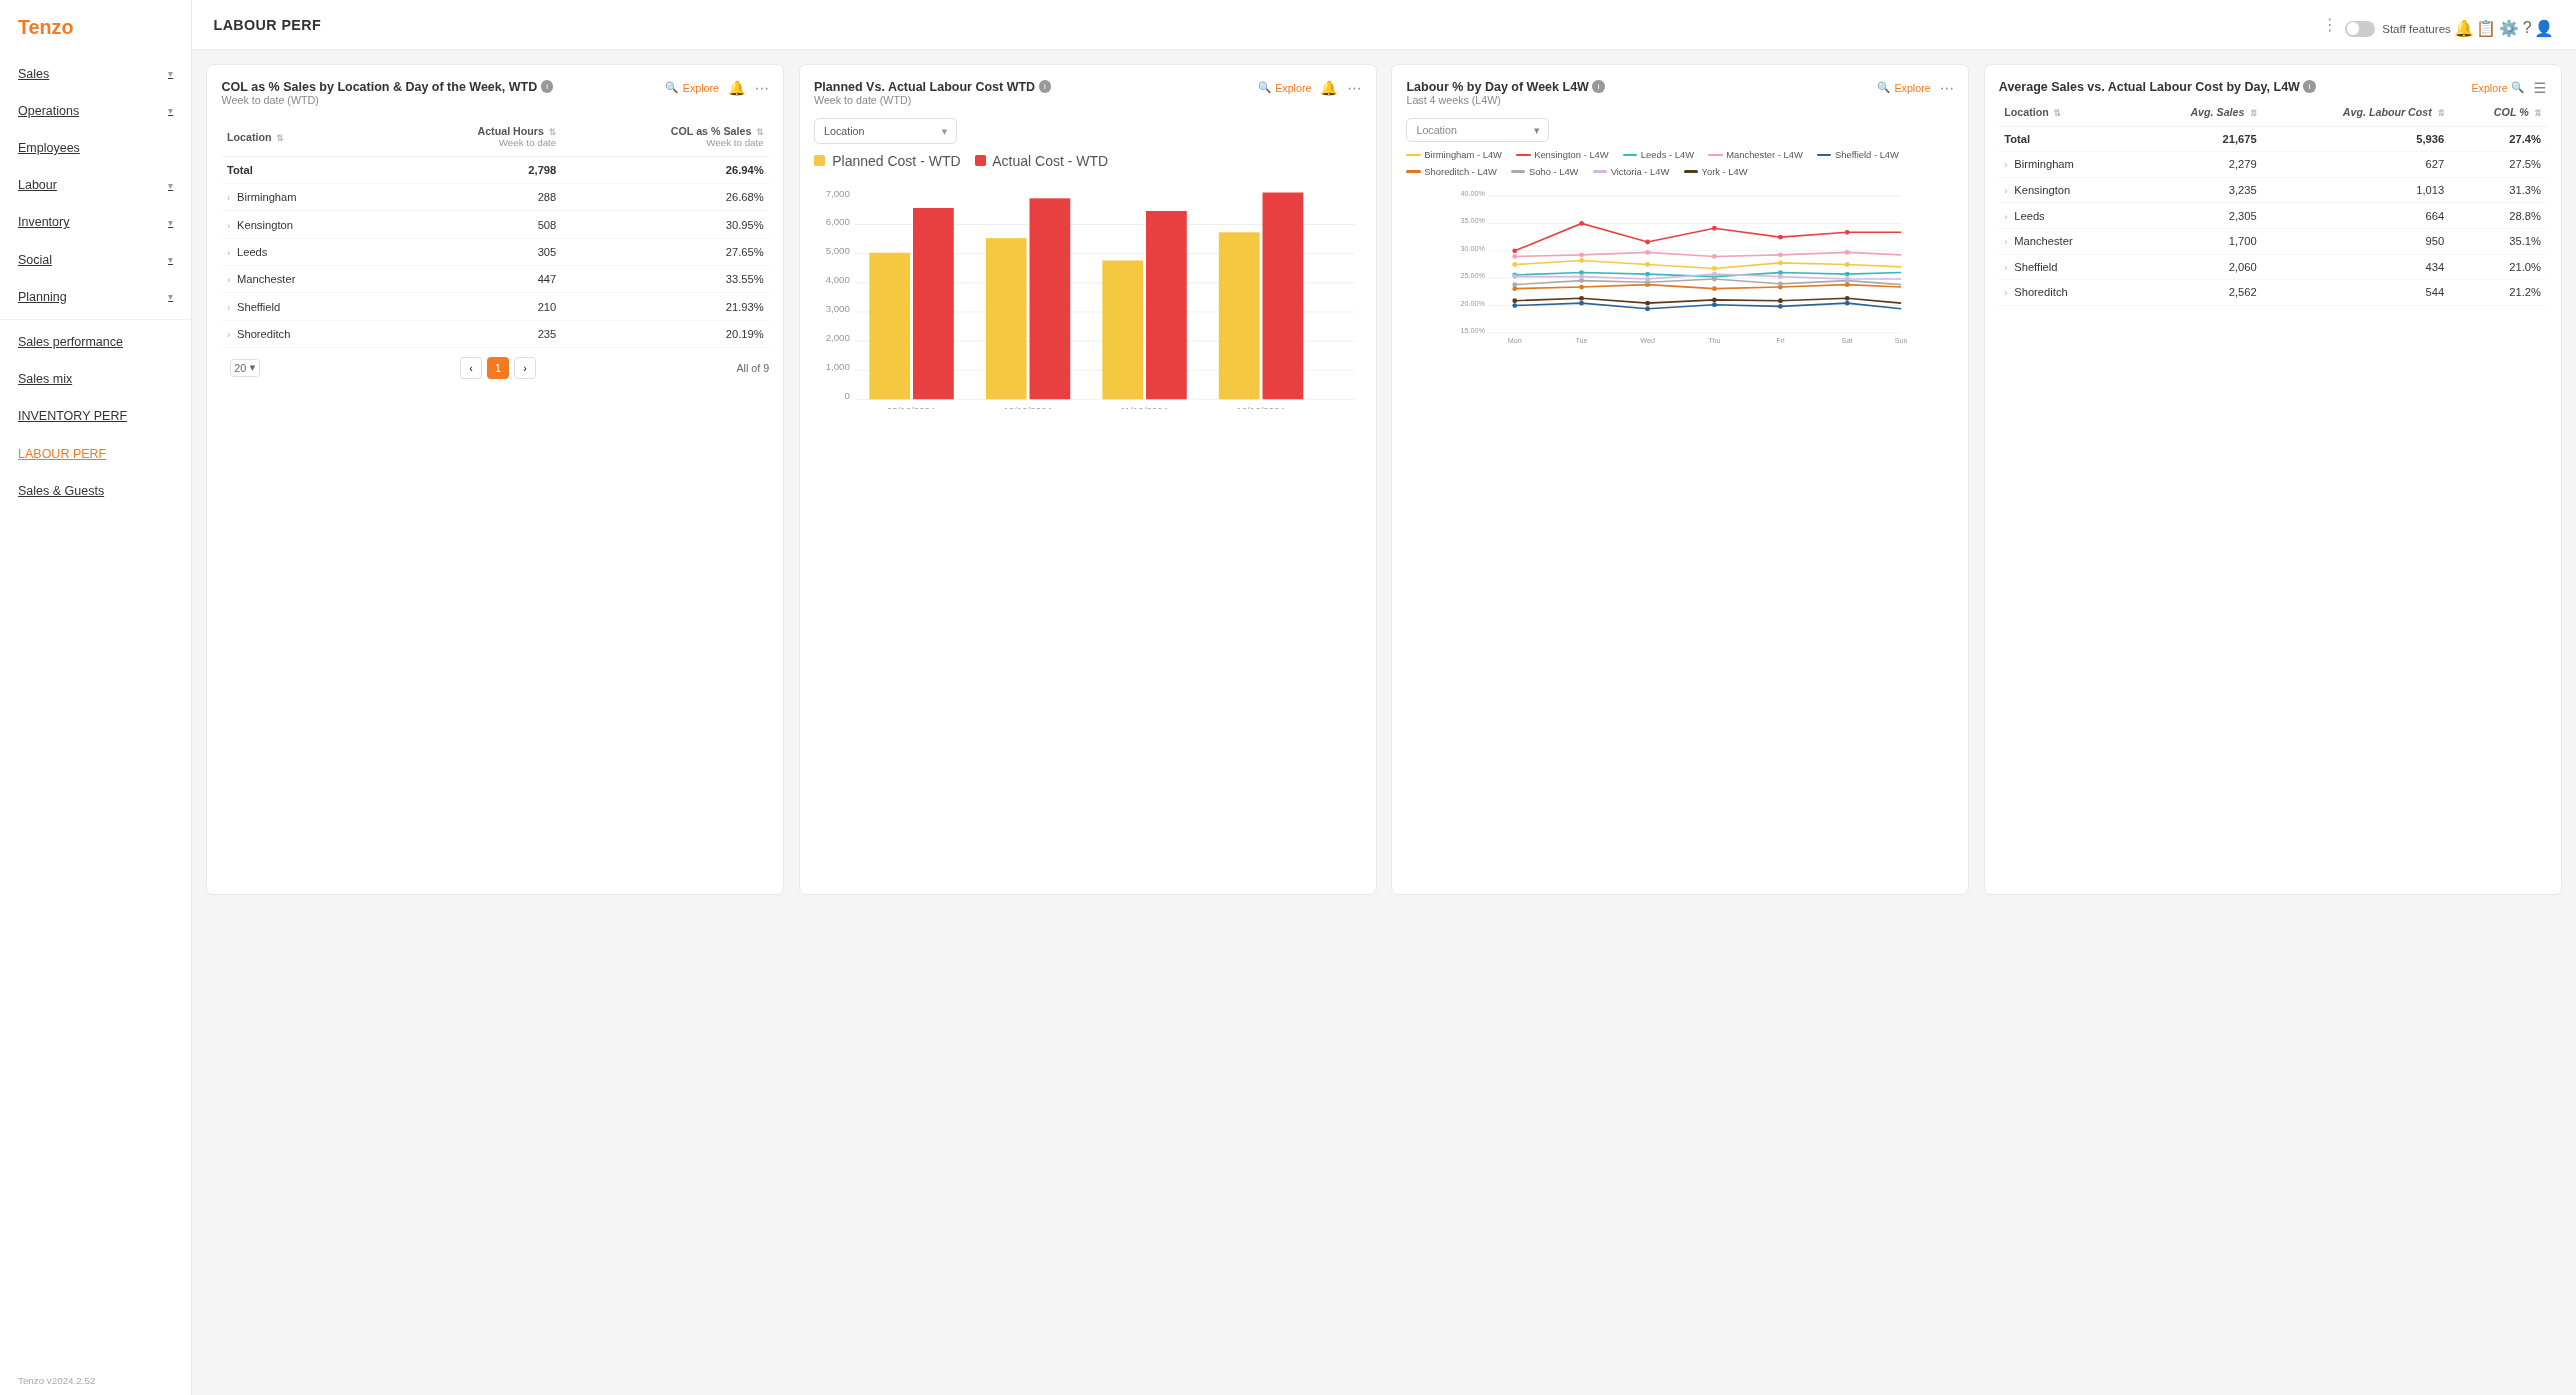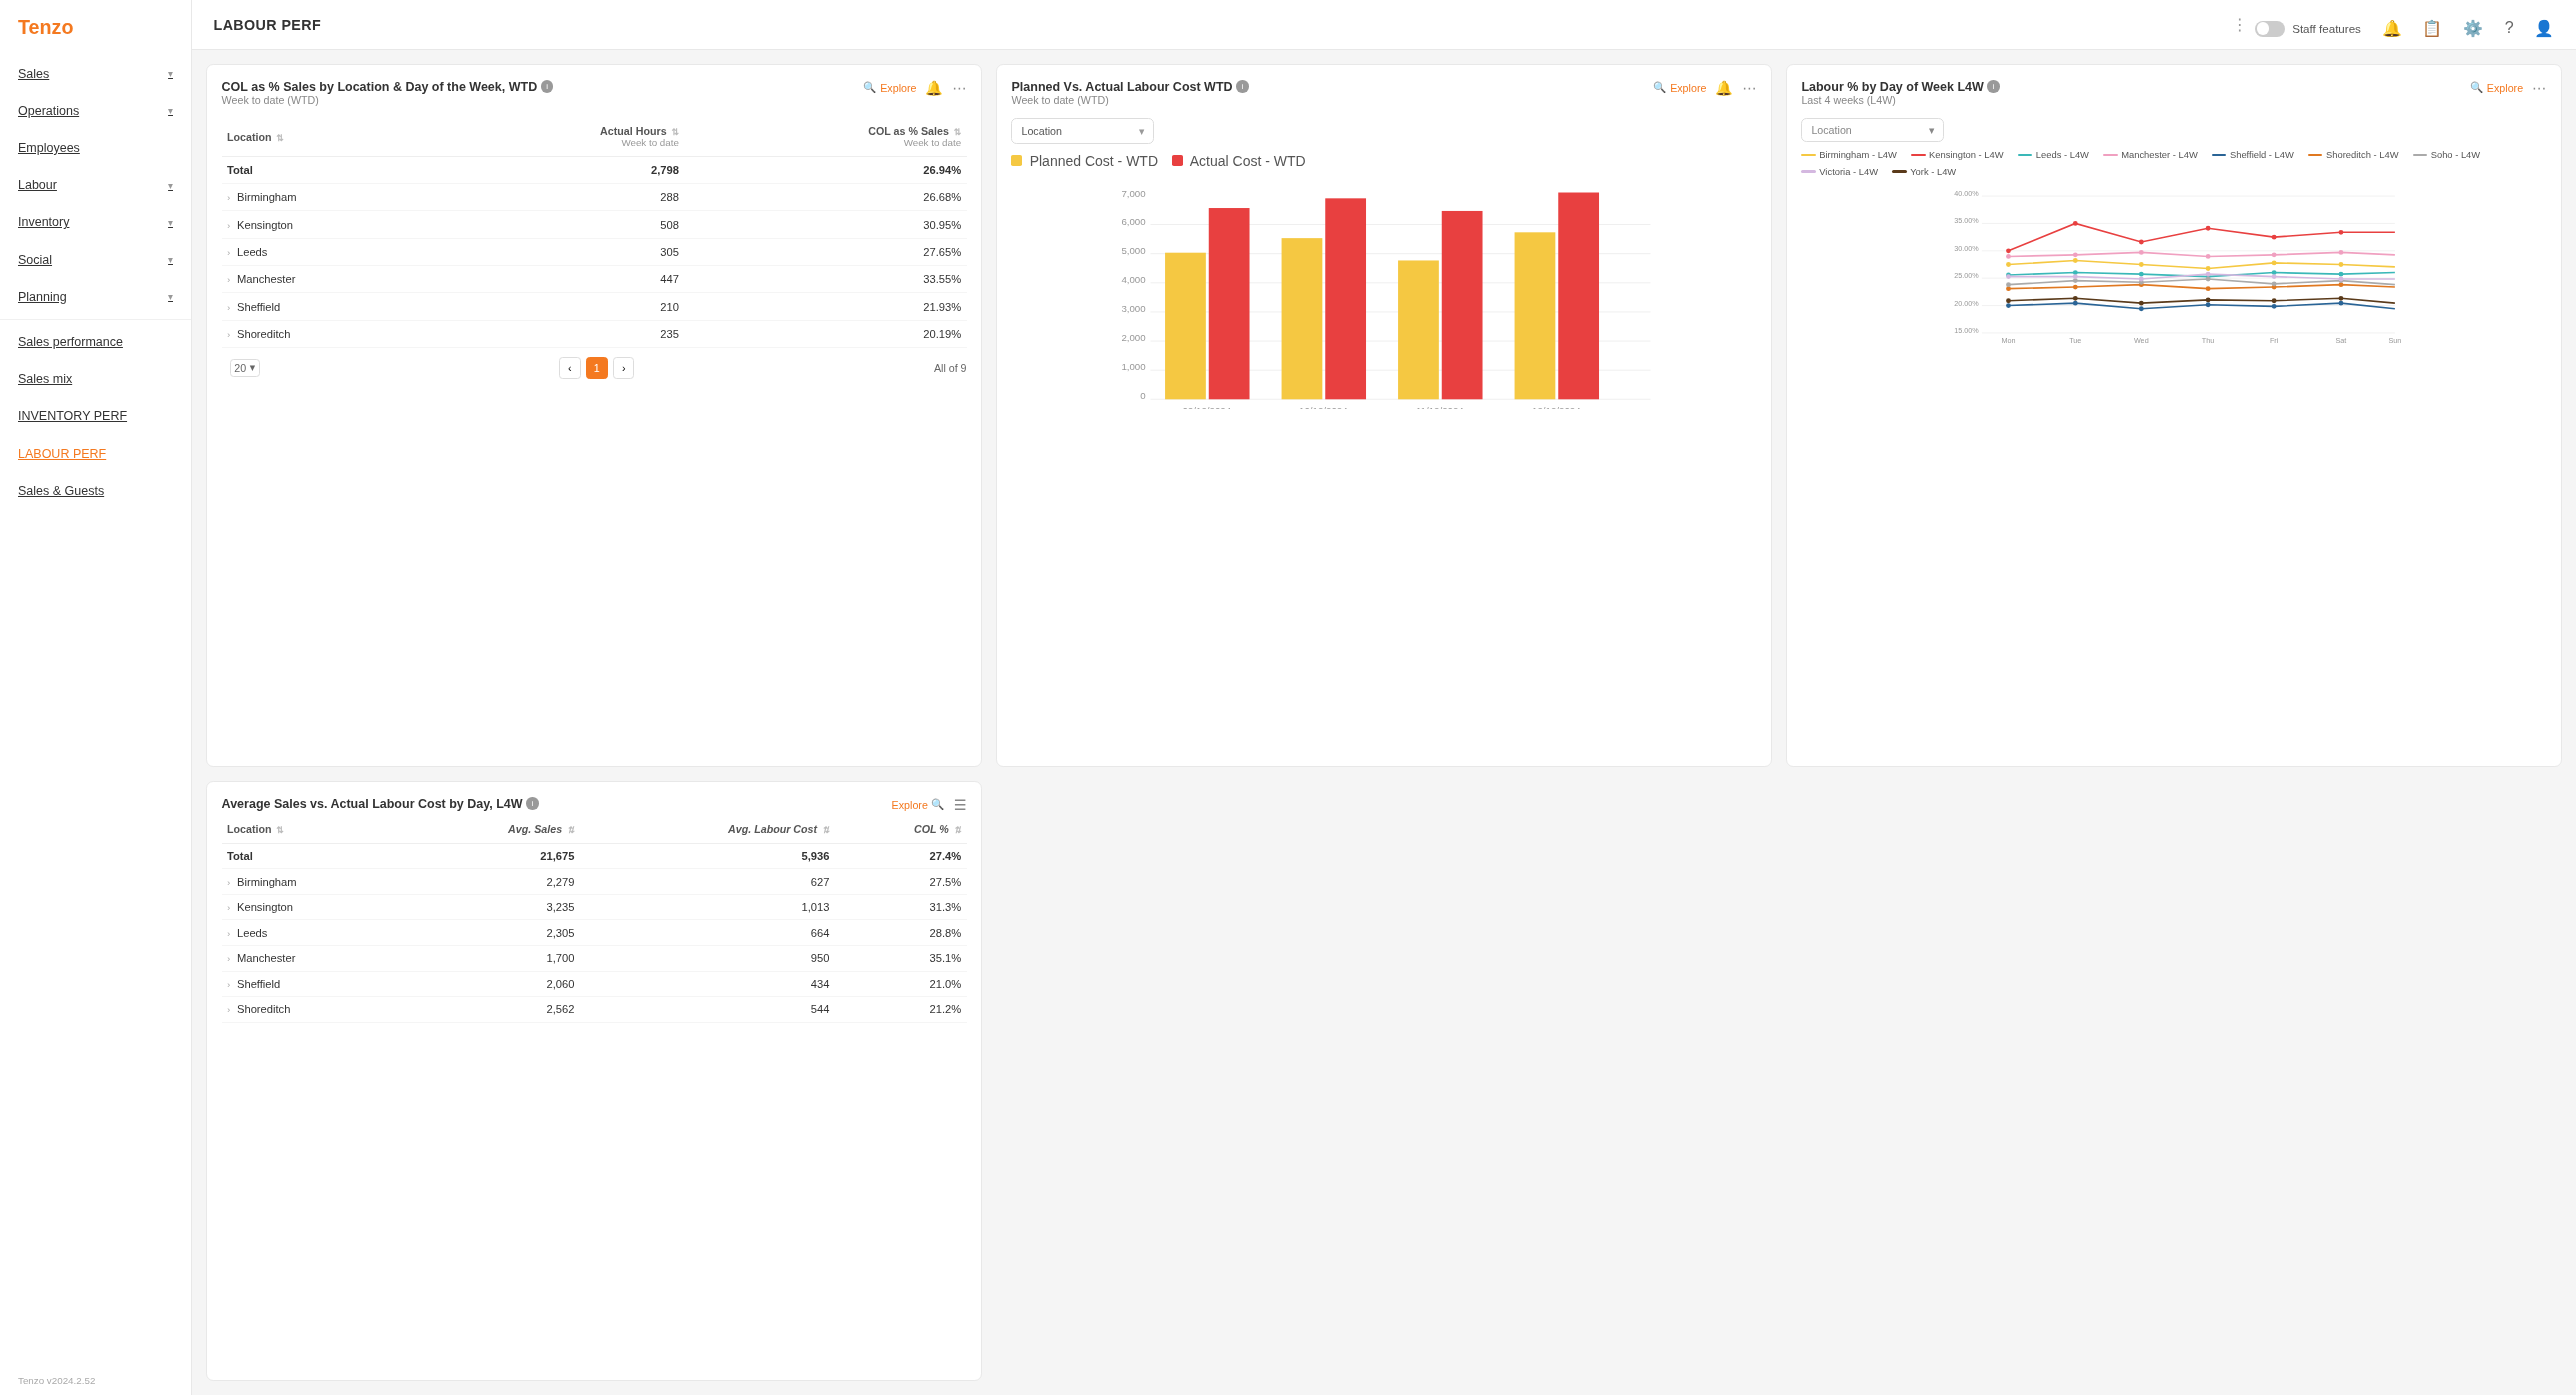--- a/index.html
+++ b/index.html
@@ -14,28 +14,28 @@
     .nav-item .chevron { font-size: 9.8px; color: #999; }
     .nav-divider { height: 0.9px; background: #f0f0f0; margin: 3.6px 0; }
     .sidebar-version { padding: 9px 18px; font-size: 9.8px; color: #aaa; margin-top: auto; }
 
     
     #main { flex: 1; display: flex; flex-direction: column; overflow: hidden; }
 
     
     #topbar { background: #fff; border-bottom: 0.9px solid #e8e8e8; padding: 0 21.5px; height: 50px; display: flex; align-items: center; flex-shrink: 0; }
     .page-title { font-size: 14.3px; font-weight: 700; color: #333; letter-spacing: 0.4px; flex: 1; }
-    .topbar-actions { display: flex; gap: 21px; margin-top: 8px; }
+    .topbar-actions { display: flex; gap: 3px; margin-top: 8px; }
     .staff-toggle { display: flex; align-items: center; gap: 7.2px; font-size: 11.6px; color: #555; }
     .toggle-switch { width: 30px; height: 16px; background: #ccc; border-radius: 8px; position: relative; cursor: pointer; }
     .toggle-switch::after { content: ''; position: absolute; width: 12.5px; height: 12.5px; background: #fff; border-radius: 50%; top: 1.8px; left: 1.8px; transition: left 0.2s; }
     .topbar-icon { font-size: 16px; color: #666; cursor: pointer; }
 
     
-    #content { flex: 1; overflow-y: auto; padding: 14.3px; display: grid; grid-template-columns: 1fr 1fr 1fr; grid-template-rows: auto auto; gap: 14.3px; }
+    #content { flex: 1; overflow-y: auto; padding: 14.3px; display: grid; grid-template-columns: 1fr 1fr 1fr 1fr; grid-template-rows: auto auto; gap: 14.3px; }
 
     
     .card { background: #fff; border-radius: 7.2px; border: 0.9px solid #e8e8e8; padding: 14.3px; overflow: hidden; }
 
     
     .card-header { display: flex; align-items: flex-start; justify-content: space-between; margin-bottom: 3.6px; }
     .card-title { font-size: 12.5px; font-weight: 600; color: #333; }
     .card-subtitle { font-size: 10.7px; color: #888; margin-bottom: 9px; }
     .card-actions { display: flex; align-items: center; gap: 9px; }
     .explore-btn { color: #f47920; font-size: 10.7px; font-weight: 500; cursor: pointer; display: flex; align-items: center; gap: 3.6px; }

